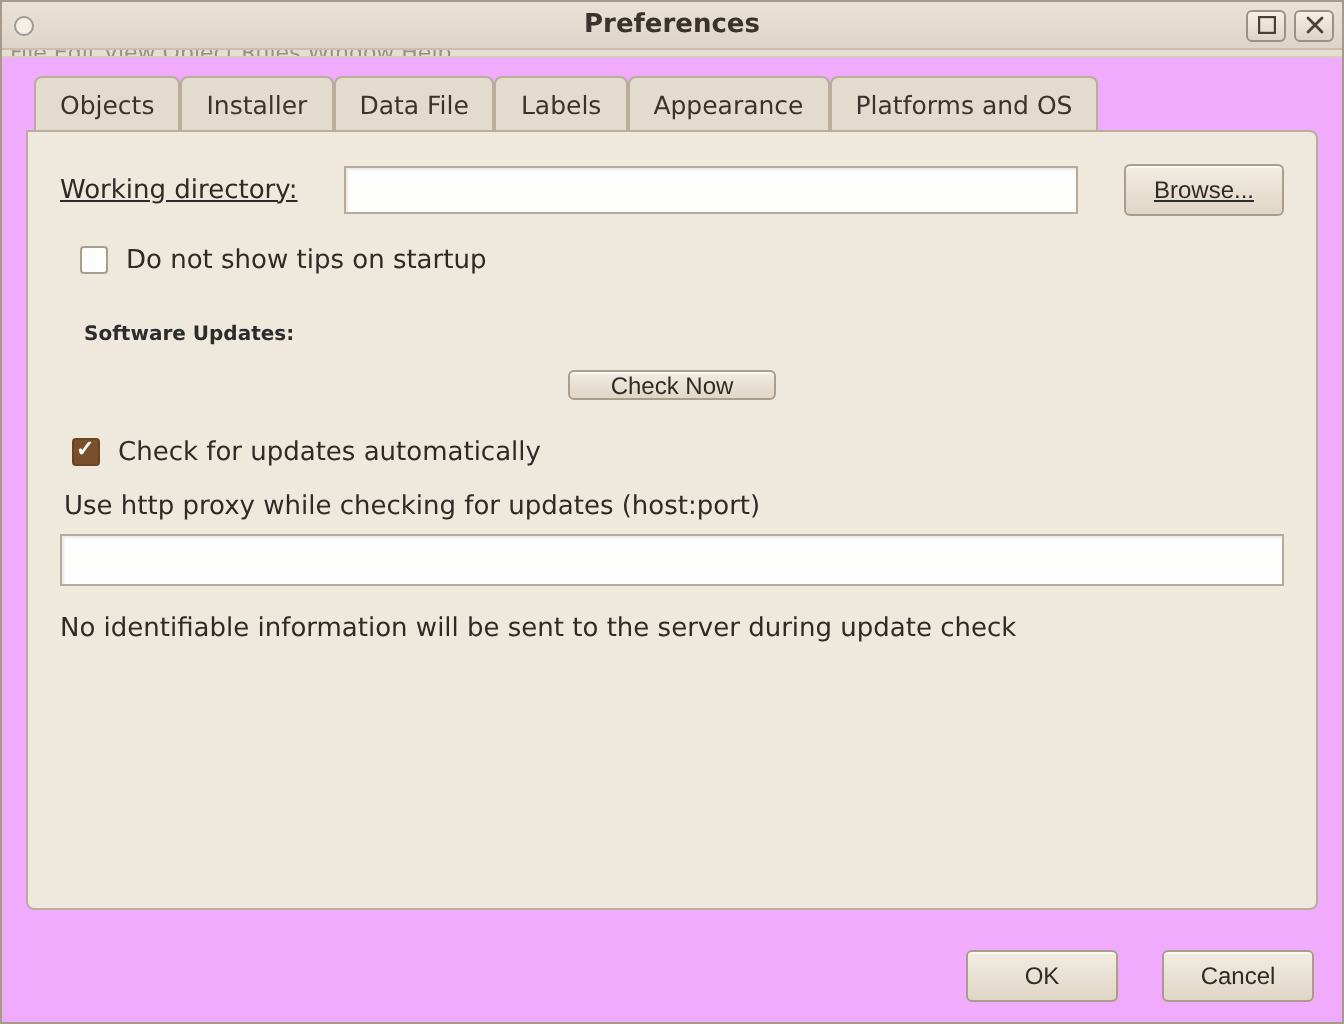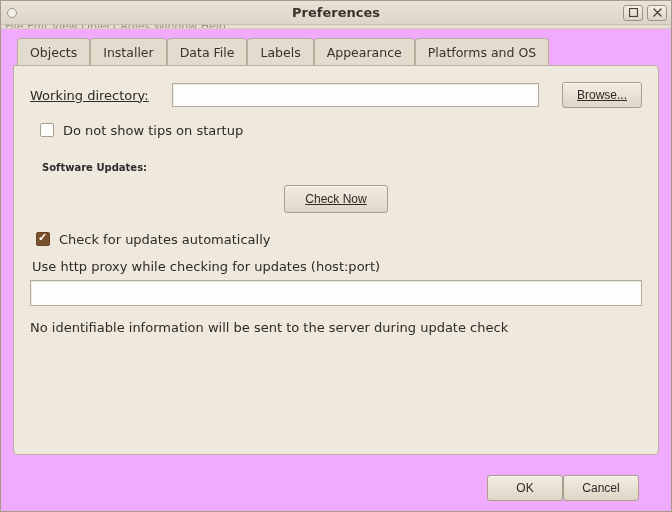--- a/index.html
+++ b/index.html
@@ -191,24 +191,24 @@
     padding: 2px 6px;
     font-size: 13px;
     margin-bottom: 8px;
   }
   .note {
     color: #2e2a25;
     margin-top: 6px;
   }
   .footer {
     position: absolute;
-    right: 32px;
+    right: 14px;
     bottom: 10px;
     display: flex;
-    gap: 0;
+    gap: 22px;
   }
   .footer .btn { min-width: 76px; }
 </style>
 </head>
 <body>
 
 <div class="window">
 
   <div class="titlebar">
     <div class="app-icon"></div>
@@ -249,21 +249,21 @@
       </div>
 
       <div class="checkbox-row">
         <input type="checkbox" class="chk" style="">
         <span class="label">Do not show tips on startup</span>
       </div>
 
       <div class="section-title">Software Updates:</div>
 
       <div class="center-btn">
-        <button class="btn" style="height:28px;padding:0 20px;text-decoration:underline;"><span>Check Now</span></button>
+        <button class="btn" style="height:15px;padding:0 20px;"><span>Check Now</span></button>
       </div>
 
       <div class="checkbox-row" style="margin-left:2px;">
         <input type="checkbox" class="chk" checked="" style="">
         <span class="label">Check for updates automatically</span>
       </div>
 
       <div class="subtext">Use http proxy while checking for updates  (host:port)</div>
 
       <input type="text" class="wide-input" value="" style="">

